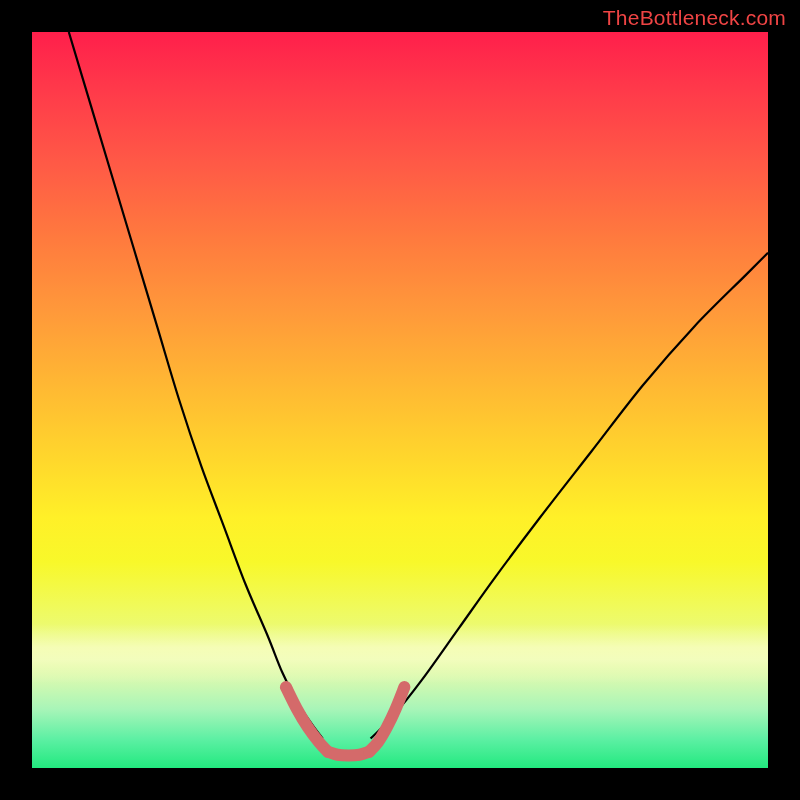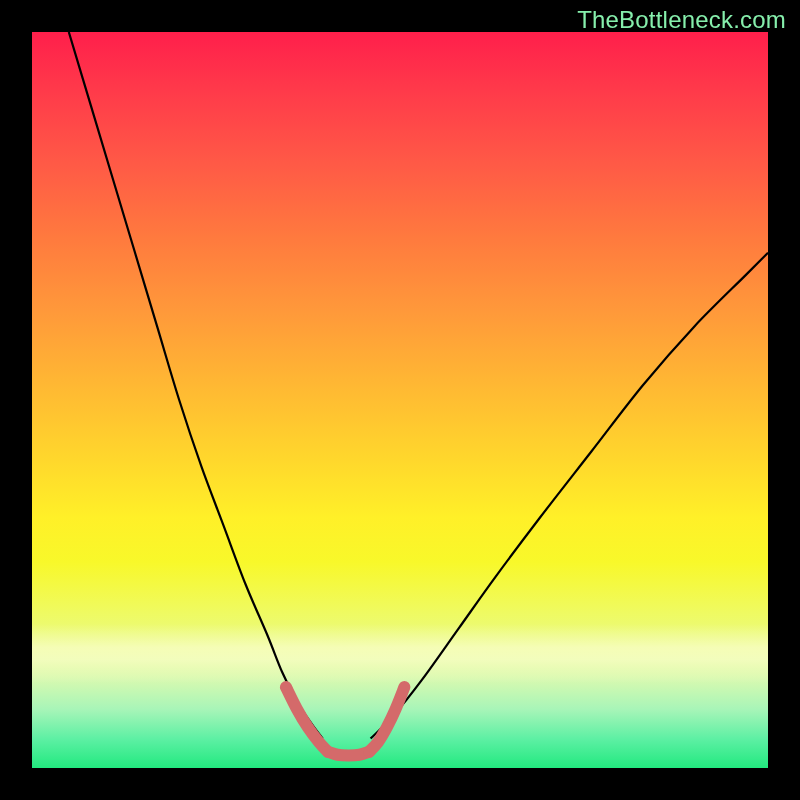--- a/index.html
+++ b/index.html
@@ -60,22 +60,22 @@
       rgba(255,255,220,0.0) 0%,
       rgba(255,255,220,0.55) 40%,
       rgba(255,255,220,0.55) 60%,
       rgba(255,255,220,0.0) 100%
     );
   }
   .watermark {
     position: absolute;
     top: 6px;
     right: 14px;
-    color: #86efac;
-    font-size: 24px;
+    color: #ef4444;
+    font-size: 21px;
     letter-spacing: 0.2px;
     font-weight: 400;
   }
   svg.curves {
     position: absolute;
     inset: 0;
   }
 </style>
 </head>
 <body>

